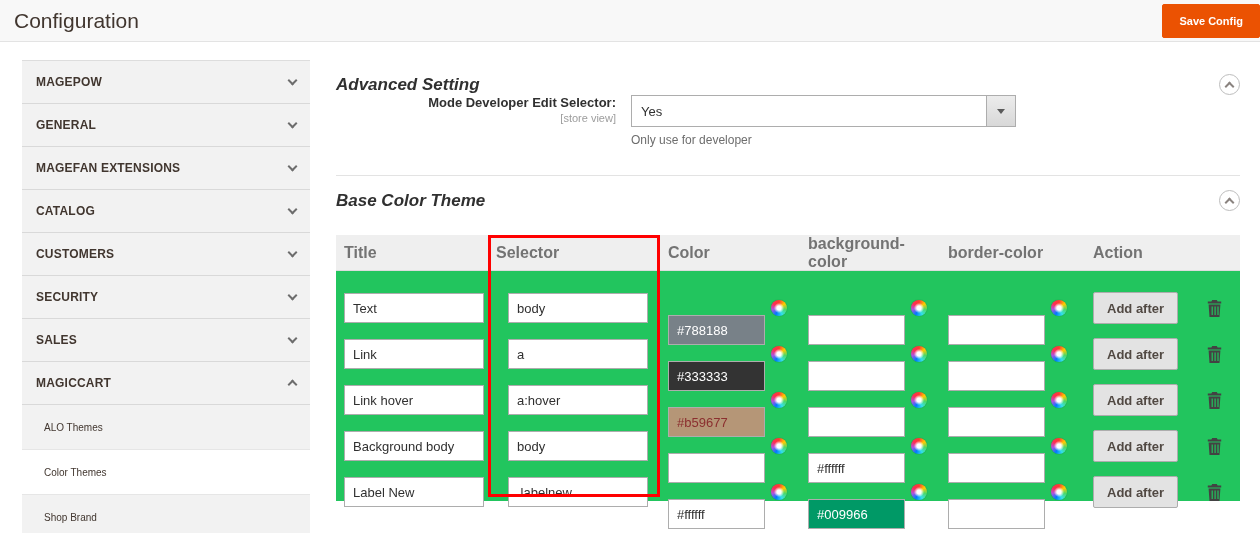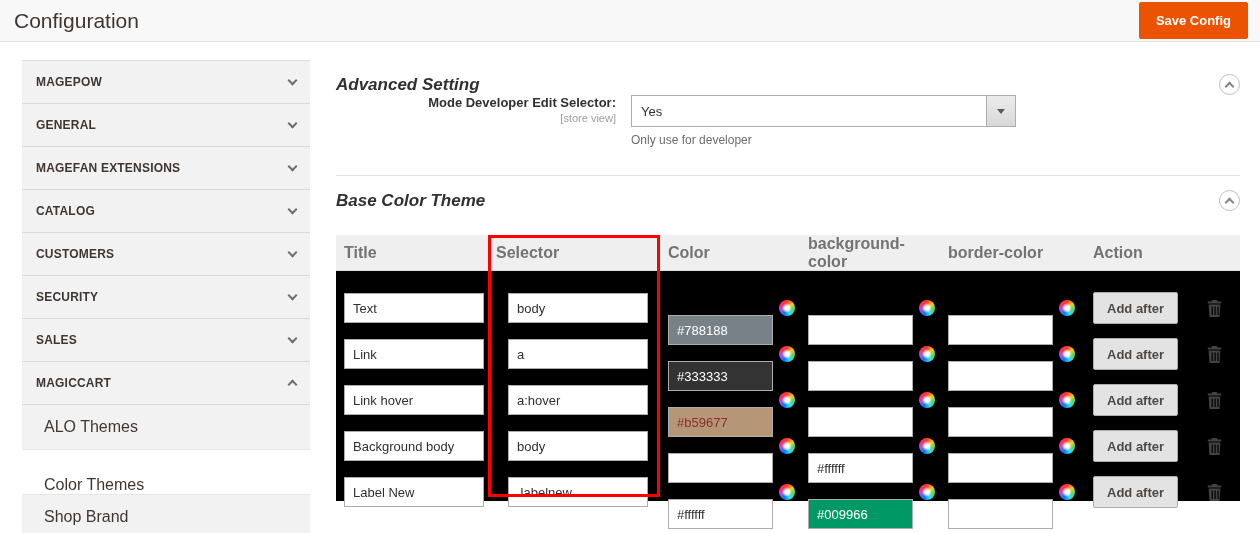--- a/index.html
+++ b/index.html
@@ -3,38 +3,38 @@
 <meta charset="utf-8">
 <style>
   * { margin:0; padding:0; box-sizing:border-box; }
   html,body { width:1260px; height:533px; overflow:hidden; background:#fff;
     font-family:"Liberation Sans", sans-serif; color:#303030; }
 
   
   .top-header { height:42px; background:#f8f8f8; border-bottom:1px solid #e3e3e3;
     display:flex; align-items:center; justify-content:space-between; padding-left:14px; }
   .page-title { font-size:21px; font-weight:400; color:#41362f; }
-  .save-btn { background:#eb5202; border:1px solid #eb5202; color:#fff; font-size:13px;
+  .save-btn { background:#eb5202; border:1px solid #eb5202; color:#fff; font-size:11px;
     font-weight:700; padding:10px 16px; border-radius:2px; cursor:pointer;
-    font-family:inherit; margin-right:12px;text-align:right; }
+    font-family:inherit; margin-right:0;text-align:right; }
 
   .content { display:flex; padding-top:18px; }
 
   
   .sidebar { width:288px; margin-left:22px; flex:none; border-top:1px solid #ddd; }
   .side-item { height:43px; background:#f2f2f2; border-bottom:1px solid #d9d9d9;
     display:flex; align-items:center; justify-content:space-between; padding:0 14px;
     font-size:12px; font-weight:700; color:#41362f; letter-spacing:.2px; cursor:pointer; }
   .chev { width:7px; height:7px; border-right:2px solid #6d6d6d; border-bottom:2px solid #6d6d6d;
     transform:rotate(45deg); margin-top:-3px; }
   .chev.up { transform:rotate(-135deg); margin-top:3px; }
   .sub-item { height:45px; background:#f2f2f2; border-bottom:1px solid #e6e6e6;
-    display:flex; align-items:center; padding:0 14px 0 22px; font-size:16px;
+    display:flex; align-items:center; padding:0 14px 0 22px; font-size:10px;
     color:#41362f; cursor:pointer; }
-  .sub-item.active { background:#fff;align-items:flex-end; }
+  .sub-item.active { background:#fff; }
 
   
   .main { flex:1; padding:0 20px 0 26px; min-width:0; }
   .section-head { display:flex; align-items:center; justify-content:space-between; margin-top:14px;font-style:italic; }
   .section-title { font-size:17px; font-weight:600; color:#303030; }
   .collapse { width:21px; height:21px; border:1px solid #bdbdbd; border-radius:50%;
     background:#fff; position:relative; cursor:pointer; flex:none; }
   .collapse::after { content:""; position:absolute; left:6px; top:8px; width:5px; height:5px;
     border-left:2px solid #8a837f; border-top:2px solid #8a837f; transform:rotate(45deg); }
 
@@ -53,27 +53,27 @@
 
   .divider { border:none; border-top:1px solid #e3e3e3; margin-top:28px; }
 
   
   .table-wrap { position:relative; margin-top:24px; width:904px; }
   .t-head, .trow { display:grid; grid-template-columns:152px 172px 140px 140px 145px 110px 45px;
     align-items:center; }
   .t-head { background:#efefef; height:36px; border-bottom:1px solid #dcdcdc; }
   .th { font-size:16px; font-weight:600; color:#737373; padding-left:8px; }
   .th.selector-h { }
-  .trow { height:46px; background:#000000; }
+  .trow { height:46px; background:#22c55e; }
   .cell { padding-left:8px; }
   .cell.c-selector { padding-left:20px; }
   .cell input { height:30px; border:1px solid #adadad; font-size:13px; padding:0 8px;
     font-family:inherit; background:#fff; color:#303030; width:140px; }
   .color-wrap { display:flex; align-items:center; gap:6px; }
-  .color-wrap input { width:105px;margin-top:44px; }
+  .color-wrap input { width:97px;margin-top:44px; }
   .picker { width:16px; height:16px; border-radius:50%; flex:none; cursor:pointer;
     background:
       radial-gradient(circle, #ffffff 0 18%, rgba(255,255,255,0) 45%),
       conic-gradient(#ff3b30,#ffcc00,#4cd964,#34e0e8,#007aff,#af52de,#ff2d55,#ff3b30);
     box-shadow:0 0 1px rgba(0,0,0,.45); }
   .btn-gray { height:32px; padding:0 13px; background:#e3e3e3; border:1px solid #adadad;
     font-size:13px; font-weight:600; color:#514943; border-radius:2px; cursor:pointer;
     font-family:inherit; }
   .trash-btn { background:none; border:none; cursor:pointer; padding:4px; line-height:0; }
   .red-box { position:absolute; left:152px; top:0; width:172px; height:262px;

